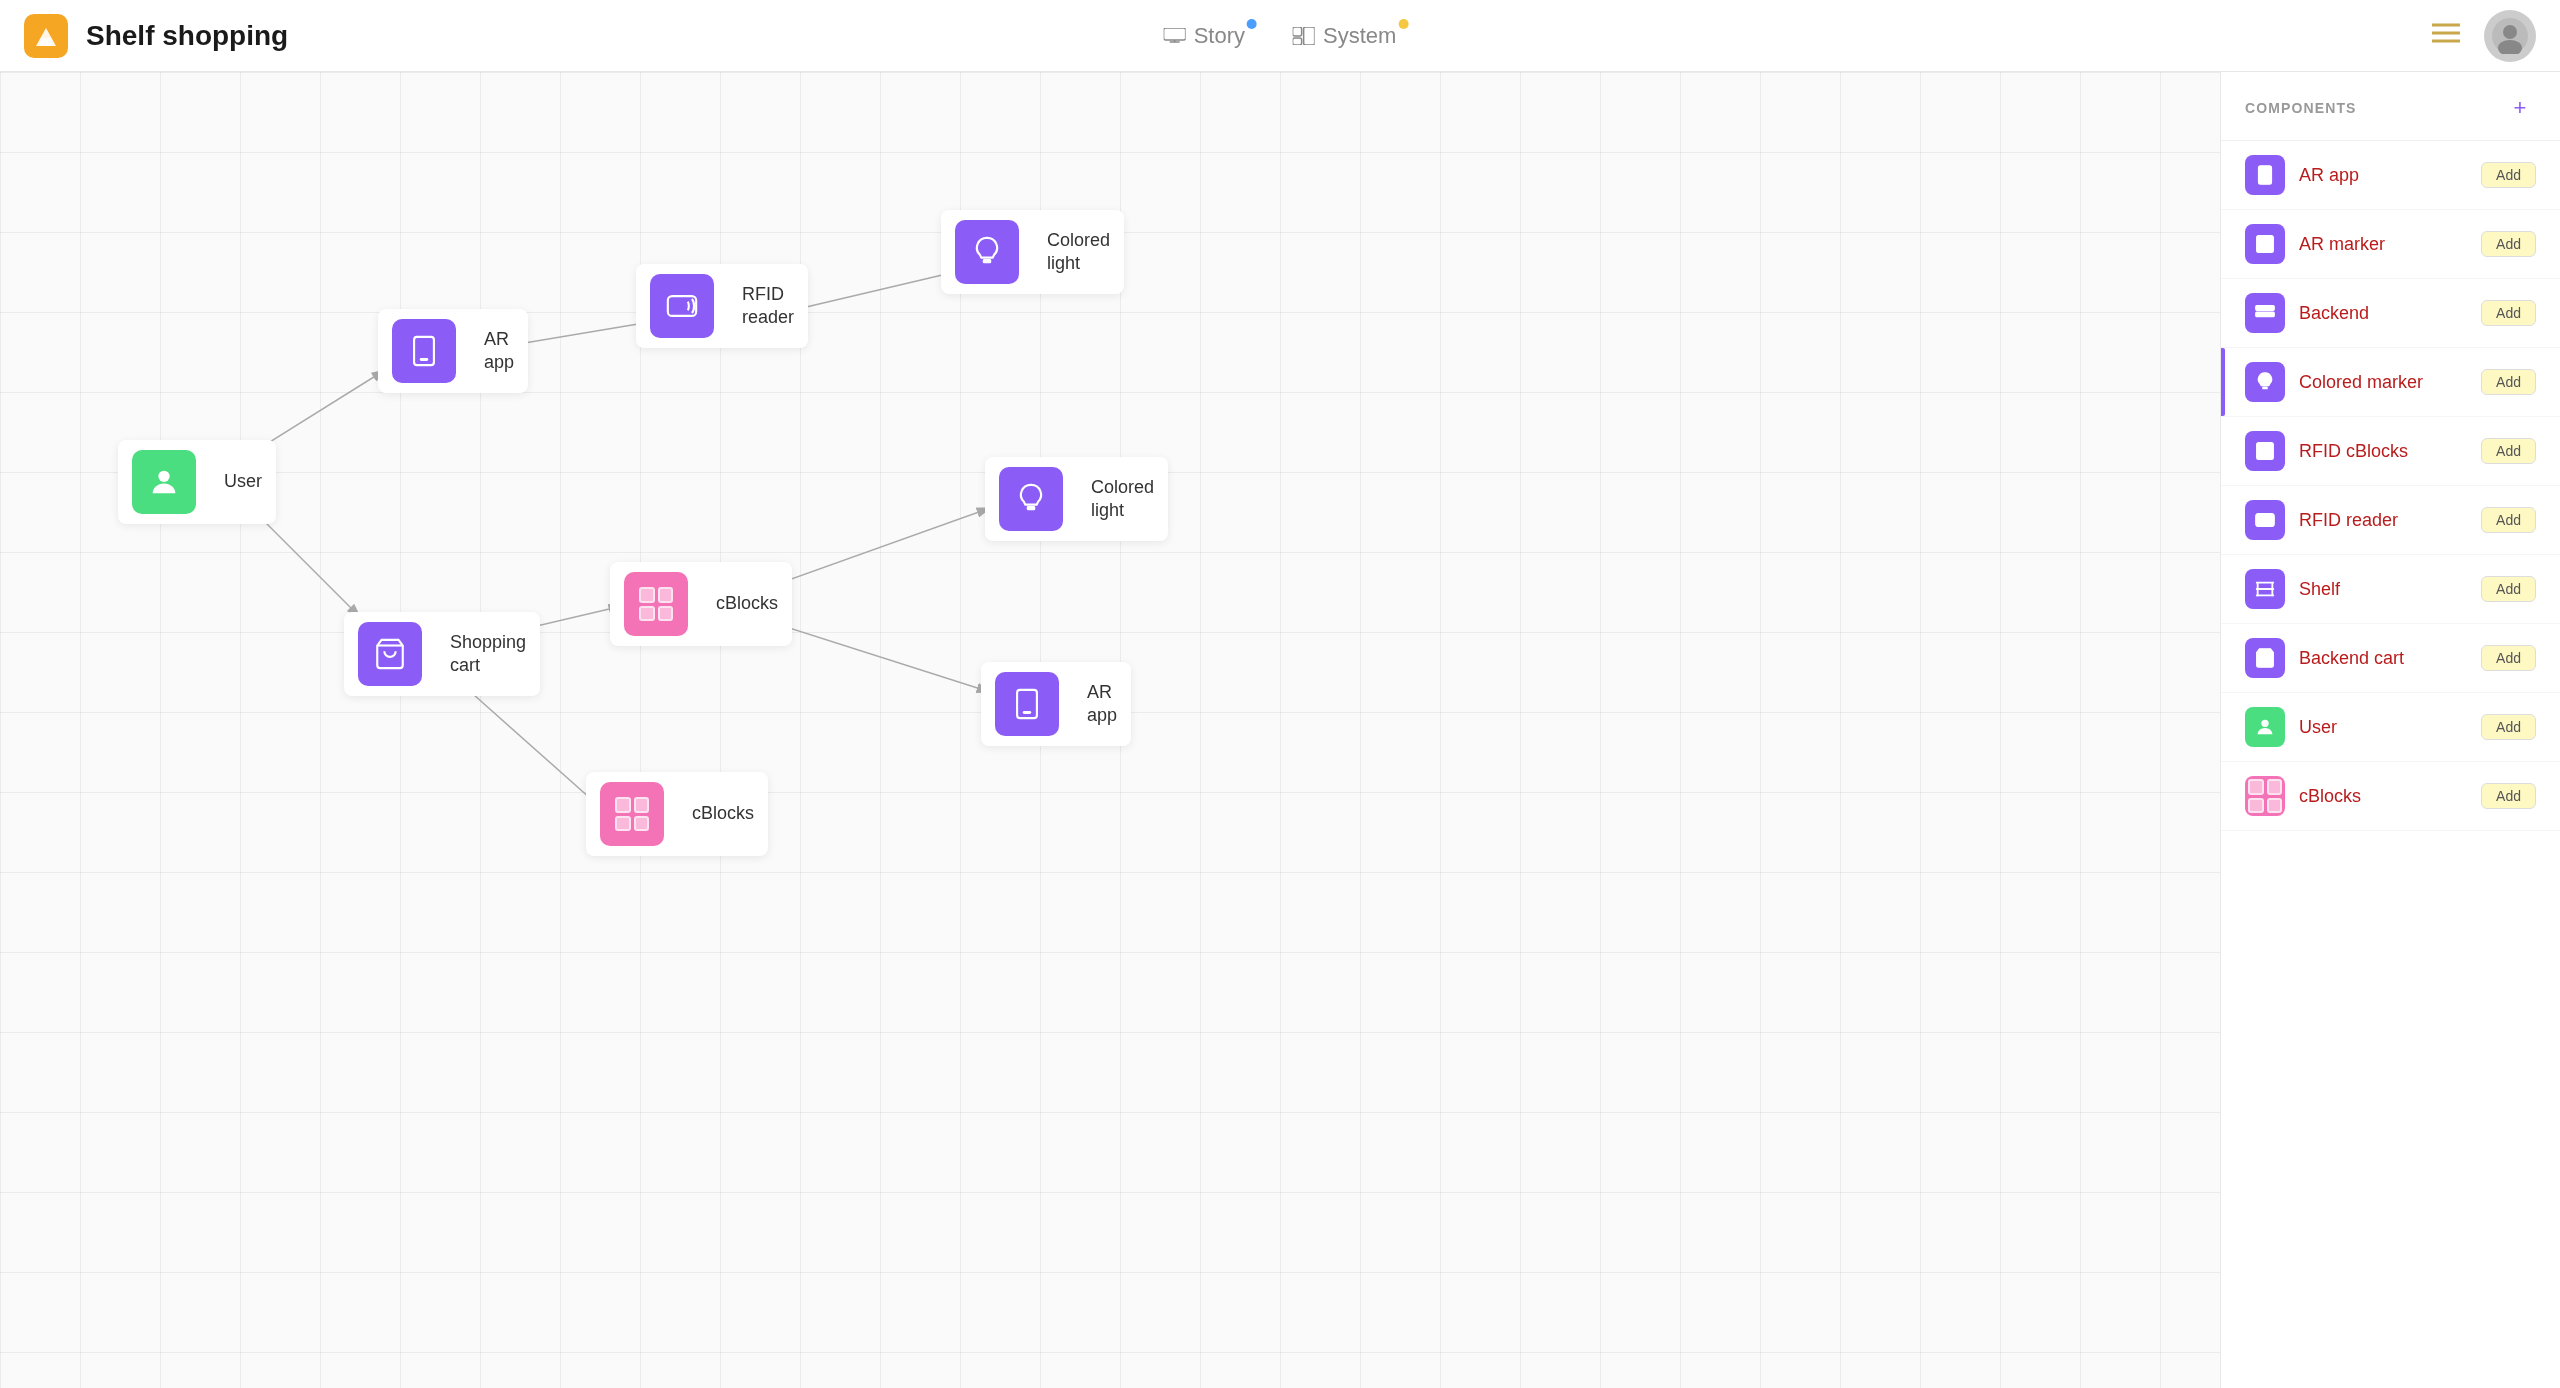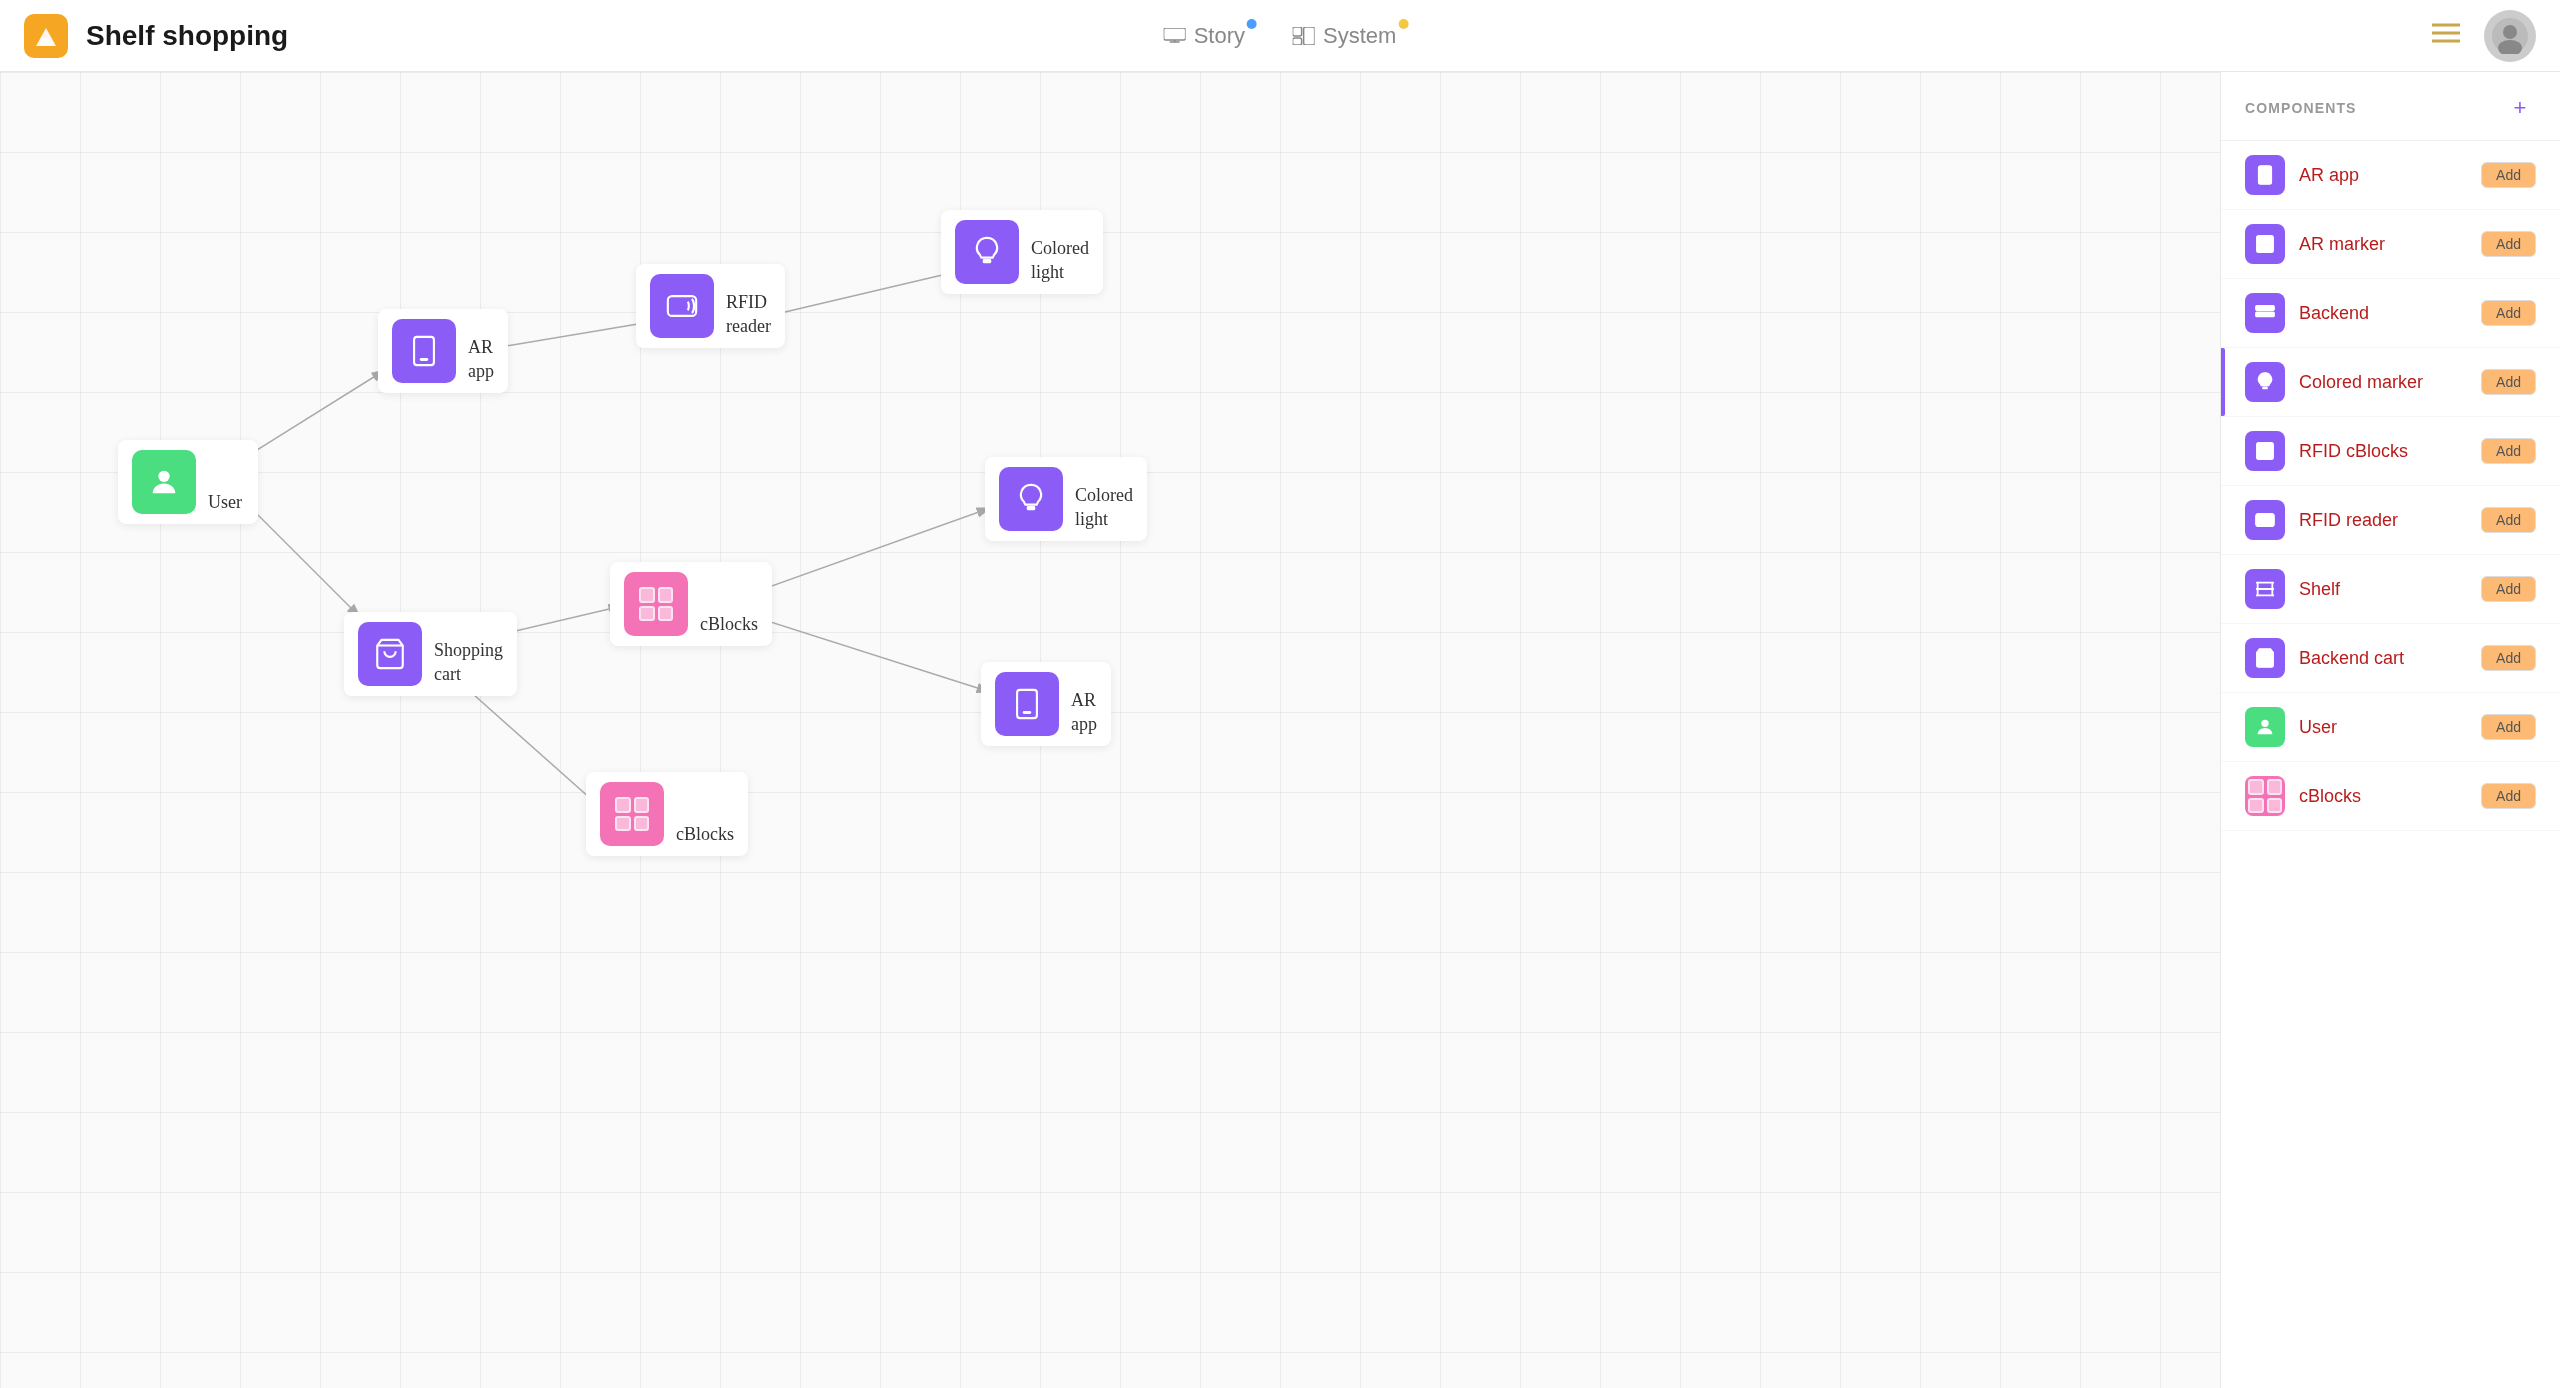--- a/index.html
+++ b/index.html
@@ -108,28 +108,27 @@
       left: 0;
       width: 100%;
       height: 100%;
       pointer-events: none;
     }
 
     
     .node {
       position: absolute;
       display: flex;
-      align-items: flex-end;
-      gap: 12px;
+      align-items: center;
+      gap: 28px;
       background: #fff;
       border-radius: 8px;
       padding: 10px 14px;
       box-shadow: 0 2px 8px rgba(0,0,0,0.08);
       min-width: 110px;
-      font-family: Liberation Serif, serif;
     }
     .node-icon {
       width: 64px;
       height: 64px;
       border-radius: 10px;
       display: flex;
       align-items: center;
       justify-content: center;
       flex-shrink: 0;
     }
@@ -218,21 +217,21 @@
       flex: 1;
       font-size: 18px;
       color: #b91c1c;
     }
     .sidebar-add-btn {
       padding: 4px 14px;
       border: 1px solid #ddd;
       border-radius: 6px;
       font-size: 14px;
       color: #555;
-      background: #fdba74;
+      background: #fef9c3;
       cursor: pointer;
     }
 
     
     .cblocks-grid {
       display: grid;
       grid-template-columns: 1fr 1fr;
       gap: 3px;
       width: 34px;
       height: 34px;

